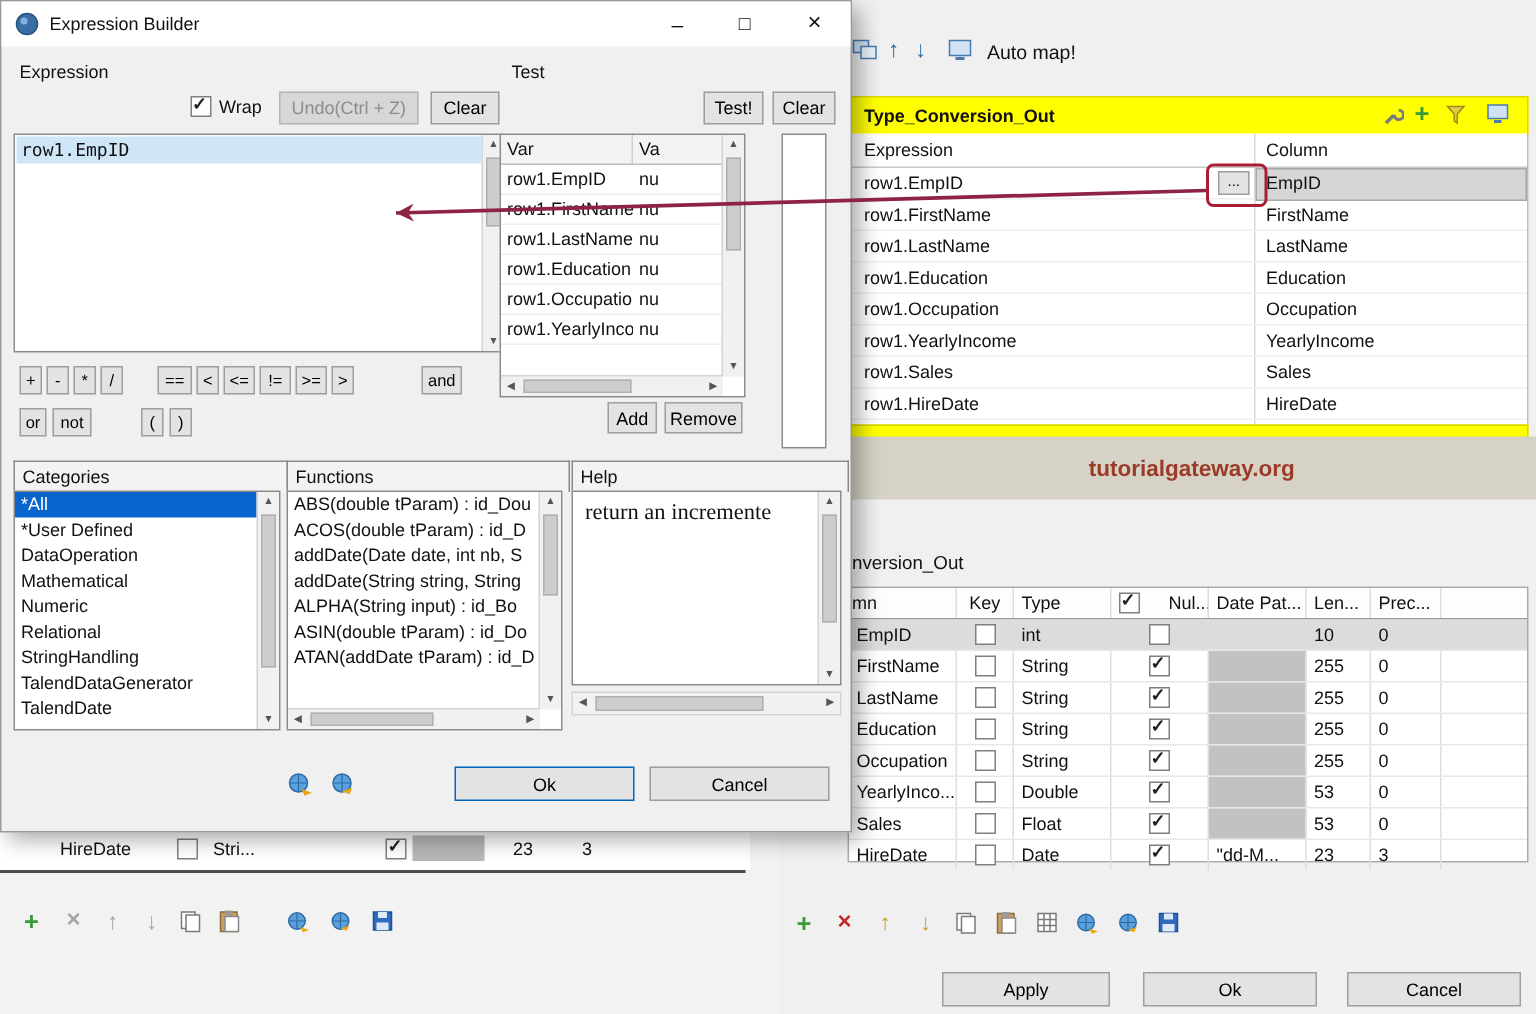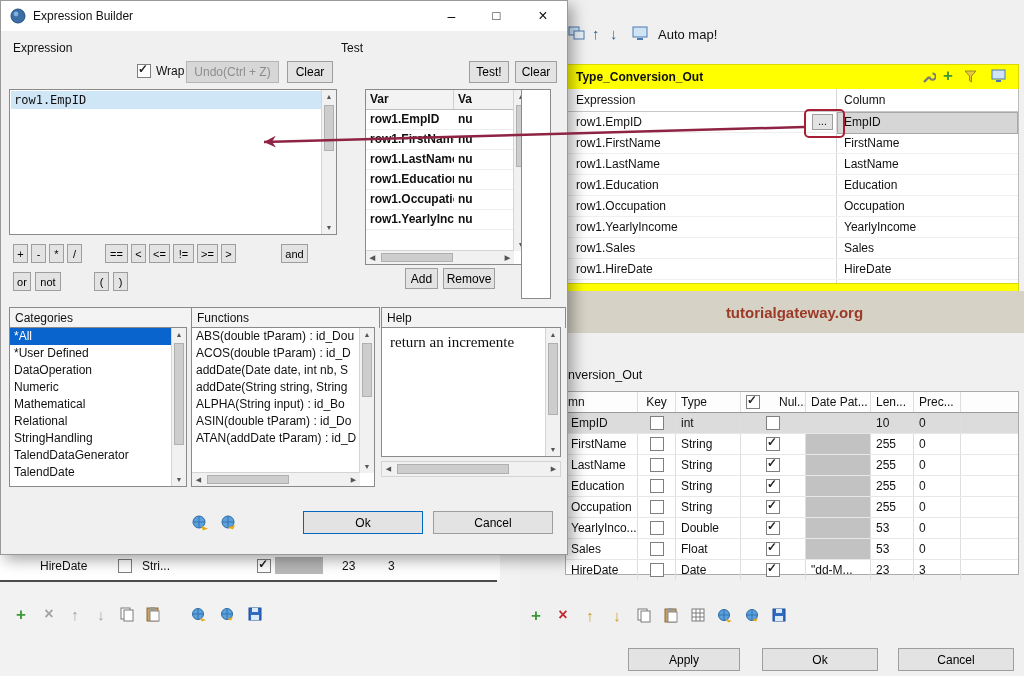--- a/index.html
+++ b/index.html
@@ -396,21 +396,21 @@
     <span class="abs" style="left:32px;top:8px;">Expression Builder</span>
     <div class="abs" style="right:0;top:0;height:30px;display:flex;">
       <span style="width:45px;text-align:center;line-height:30px;font-size:14px;">–</span>
       <span style="width:45px;text-align:center;line-height:30px;font-size:13px;">□</span>
       <span style="width:48px;text-align:center;line-height:30px;font-size:16px;">×</span>
     </div>
   </div>
 
   <span class="abs" style="left:12px;top:40px;">Expression</span>
 
-  <label class="abs" style="left:126px;top:63px;display:flex;align-items:center;gap:5px;margin-left:10px;">
+  <label class="abs" style="left:126px;top:63px;display:flex;align-items:center;gap:5px;">
     <span class="cb checked"></span>
     <span>Wrap</span>
   </label>
   <button class="btn disabled abs" style="left:185px;top:60px;width:93px;height:22px;">Undo(Ctrl + Z)</button>
   <button class="btn abs" style="left:286px;top:60px;width:46px;height:22px;">Clear</button>
 
   <div class="abs whitebox" style="left:8px;top:88px;width:326px;height:144px;">
     <div style="margin:1px 15px 0 1px;height:18px;line-height:18px;background:#cfe6f7;
                 font-family:'DejaVu Sans Mono',monospace;font-size:12px;padding-left:3px;">row1.EmpID</div>
     <div class="vscroll">
@@ -433,21 +433,21 @@
   <button class="op" style="left:280px;top:243px;width:27px;">and</button>
   <button class="op" style="left:12px;top:271px;width:18px;">or</button>
   <button class="op" style="left:34px;top:271px;width:26px;">not</button>
   <button class="op" style="left:93px;top:271px;width:15px;">(</button>
   <button class="op" style="left:112px;top:271px;width:15px;">)</button>
 
   <span class="abs" style="left:340px;top:40px;">Test</span>
   <button class="btn abs" style="left:468px;top:60px;width:40px;height:22px;">Test!</button>
   <button class="btn abs" style="left:514px;top:60px;width:42px;height:22px;">Clear</button>
 
-  <div class="abs whitebox" style="left:364px;top:88px;width:162px;height:174px;font-weight:bold;">
+  <div class="abs whitebox" style="left:332px;top:88px;width:162px;height:174px;">
     <div class="trow" style="background:#f3f3f3;border-bottom:1px solid #bdbdbd;">
       <span style="border-right:1px solid #cfcfcf;">Var</span>
       <span>Va</span>
     </div>
     <div class="trow">
         <span>row1.EmpID</span>
         <span>nu</span>
       </div>
     <div class="trow">
         <span>row1.FirstName</span>
@@ -486,22 +486,22 @@
   <button class="btn abs" style="left:404px;top:267px;width:33px;height:21px;">Add</button>
   <button class="btn abs" style="left:442px;top:267px;width:52px;height:21px;">Remove</button>
 
   <div class="list-header" style="left:8px;top:306px;width:176px;height:20px;">
     <span>Categories</span>
   </div>
   <div class="abs whitebox" style="left:8px;top:326px;width:176px;height:158px;overflow:hidden;">
     <div class="list-item selected">*All</div>
     <div class="list-item">*User Defined</div>
     <div class="list-item">DataOperation</div>
+    <div class="list-item">Mathematical</div>
     <div class="list-item">Numeric</div>
-    <div class="list-item">Mathematical</div>
     <div class="list-item">Relational</div>
     <div class="list-item">StringHandling</div>
     <div class="list-item">TalendDataGenerator</div>
     <div class="list-item">TalendDate</div>
     <div class="vscroll">
       <span class="sb" style="top:0;">▲</span>
       <span class="thumb" style="left:2px;right:2px;top:15px;height:100px;"></span>
       <span class="sb" style="bottom:0;">▼</span>
     </div>
   </div>

